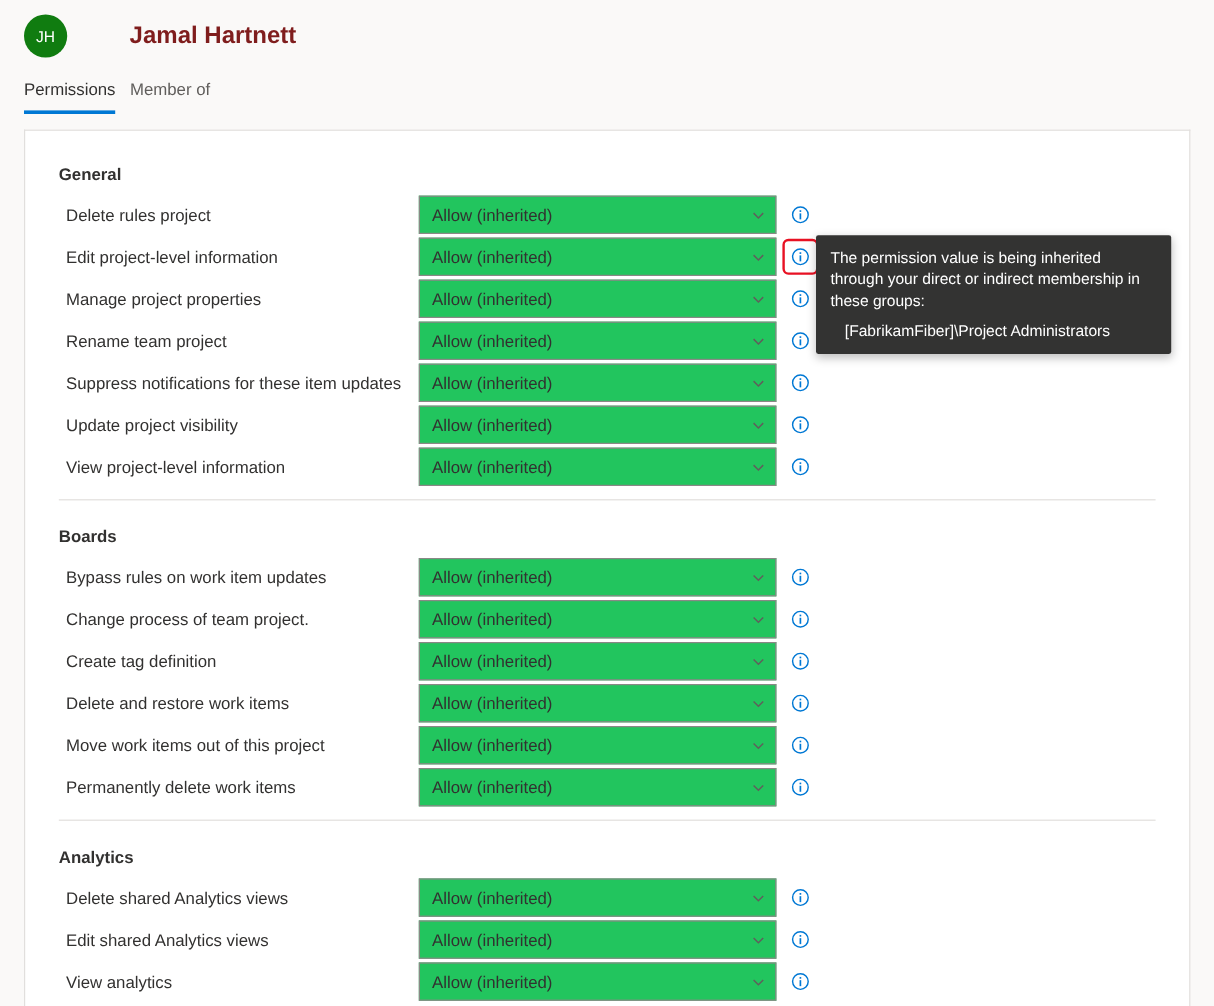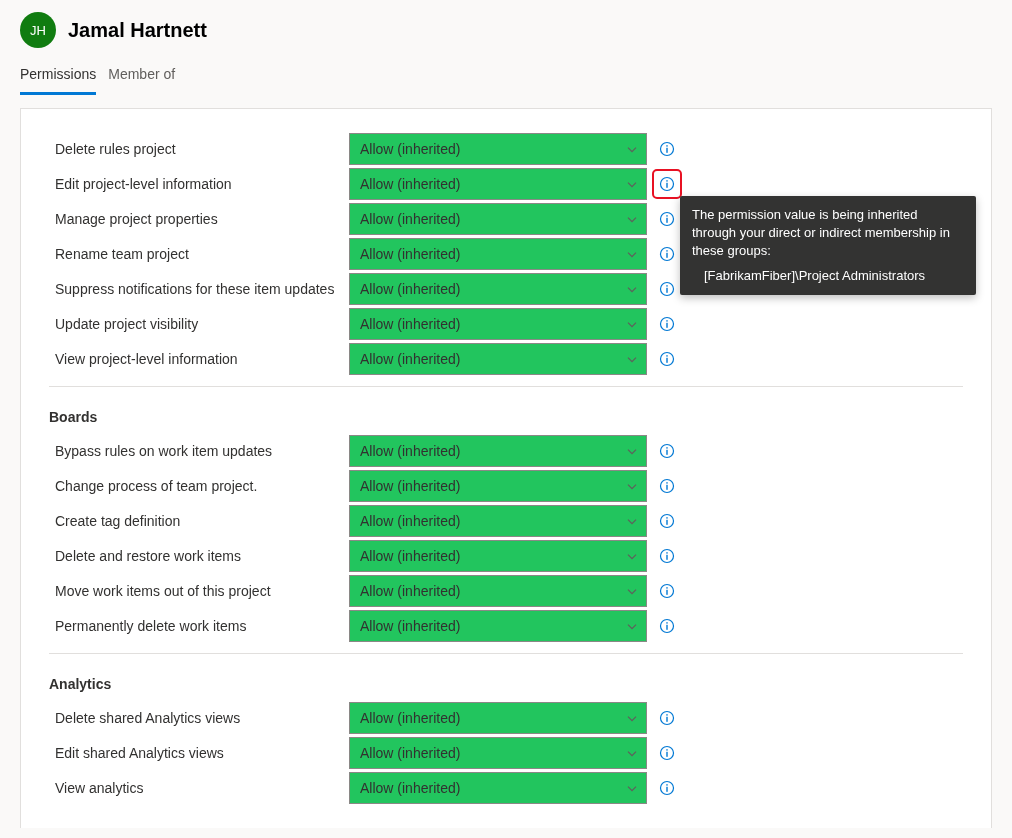--- a/index.html
+++ b/index.html
@@ -25,21 +25,22 @@
       color: #fff;
       display: flex;
       align-items: center;
       justify-content: center;
       font-size: 13px;
       font-weight: 400;
     }
     .user-name {
       font-size: 20px;
       font-weight: 600;
-      color: #000000;
+      color: #7f1d1d;
+      margin-left: 40px;
     }
     .tabs {
       display: flex;
       gap: 12px;
       padding: 0 20px;
       border-bottom: 1px solid transparent;
     }
     .tab {
       padding: 10px 0;
       cursor: pointer;
@@ -148,20 +149,21 @@
 </div>
 
 <div class="tabs">
   <div class="tab active">Permissions</div>
   <div class="tab">Member of</div>
 </div>
 
 <div class="panel">
 
   <div class="section-group">
+    <div class="section-title">General</div>
 
     <div class="perm-row">
       <div class="perm-label">Delete rules project</div>
       <div class="perm-select">
           <span>Allow (inherited)</span>
           <span class="chev">
             <svg width="12" height="12" viewBox="0 0 12 12">
               <path d="M2 4l4 4 4-4" stroke="#605e5c" stroke-width="1.2" fill="none"></path>
             </svg>
           </span>

